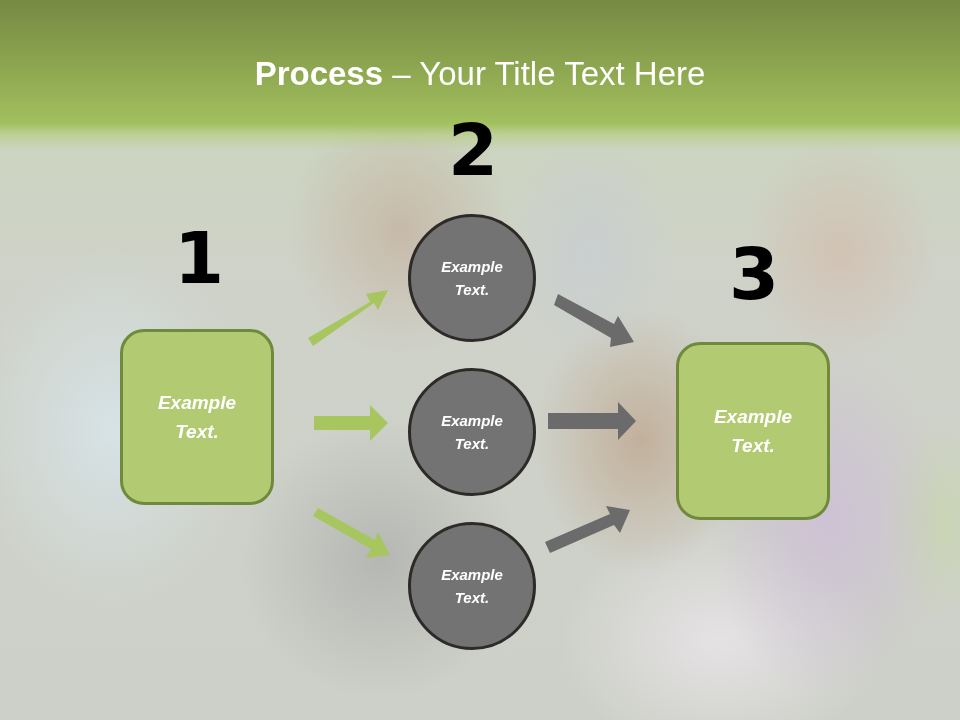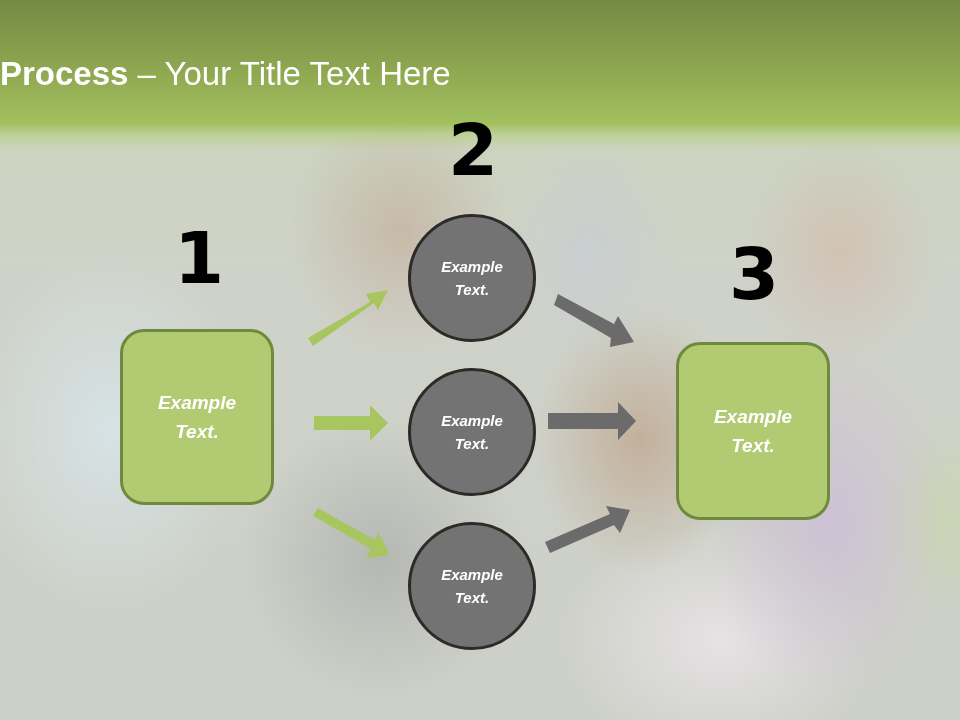--- a/index.html
+++ b/index.html
@@ -24,21 +24,21 @@
         radial-gradient(ellipse 90px 140px at 940px 520px, rgba(200,215,170,0.7), rgba(200,215,170,0) 70%),
         linear-gradient(180deg, #c9d6b8 0%, #cfd2c9 40%, #cdd0c8 100%);
     }
 
     
     .header {
       position: absolute; left: 0; top: 0; width: 960px; height: 150px;
       background: linear-gradient(180deg, #768a43 0%, #8da650 45%, #a2c05e 82%, rgba(178,205,120,0.55) 90%, rgba(200,220,160,0) 100%);
     }
     .title {
-      position: absolute; left: 0; top: 52px; width: 960px; text-align: left;
+      position: absolute; left: 0; top: 52px; width: 960px; text-align: center;
       color: #ffffff; font-size: 33px; line-height: 44px; white-space: nowrap;
       font-family: "Liberation Sans", "DejaVu Sans", sans-serif;
     }
     .title .bold { font-weight: bold; }
     .title .light { font-weight: normal; }
 
     
     .step-num {
       position: absolute; font-family: "DejaVu Sans", sans-serif;
       font-weight: bold; font-size: 72px; line-height: 72px; color: #000;

